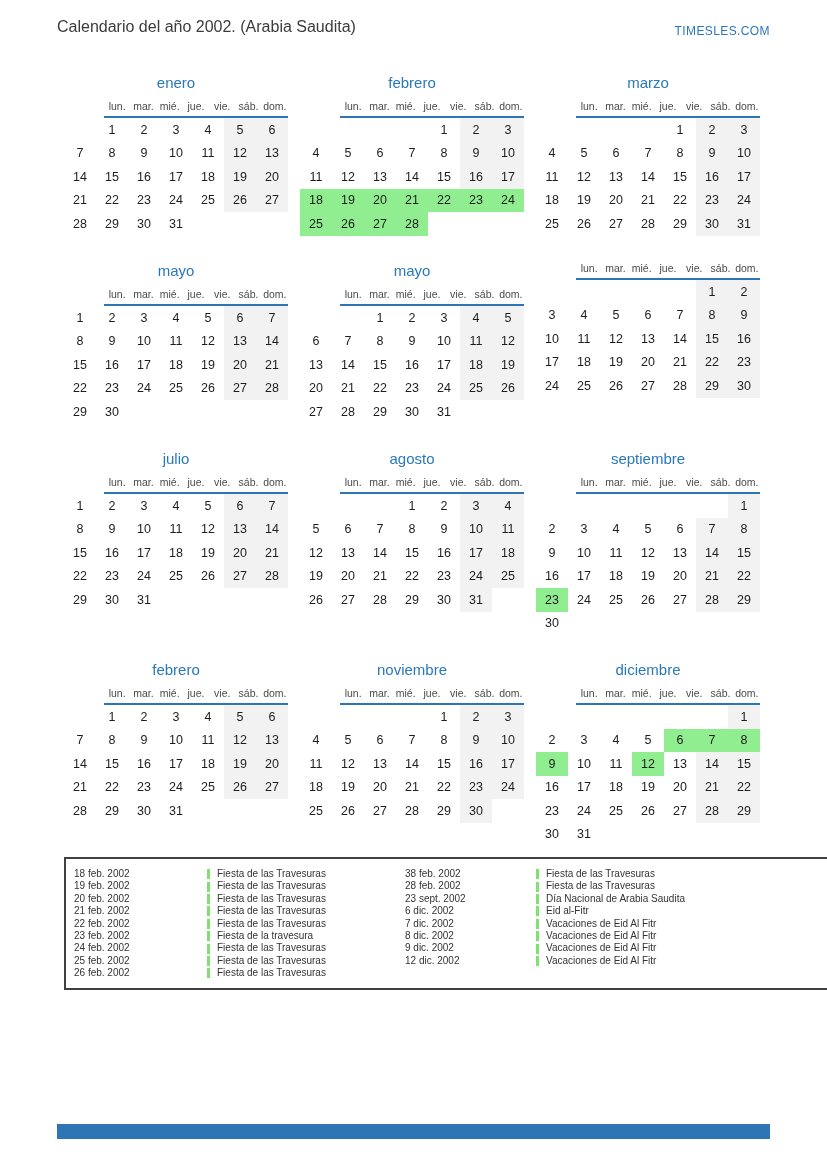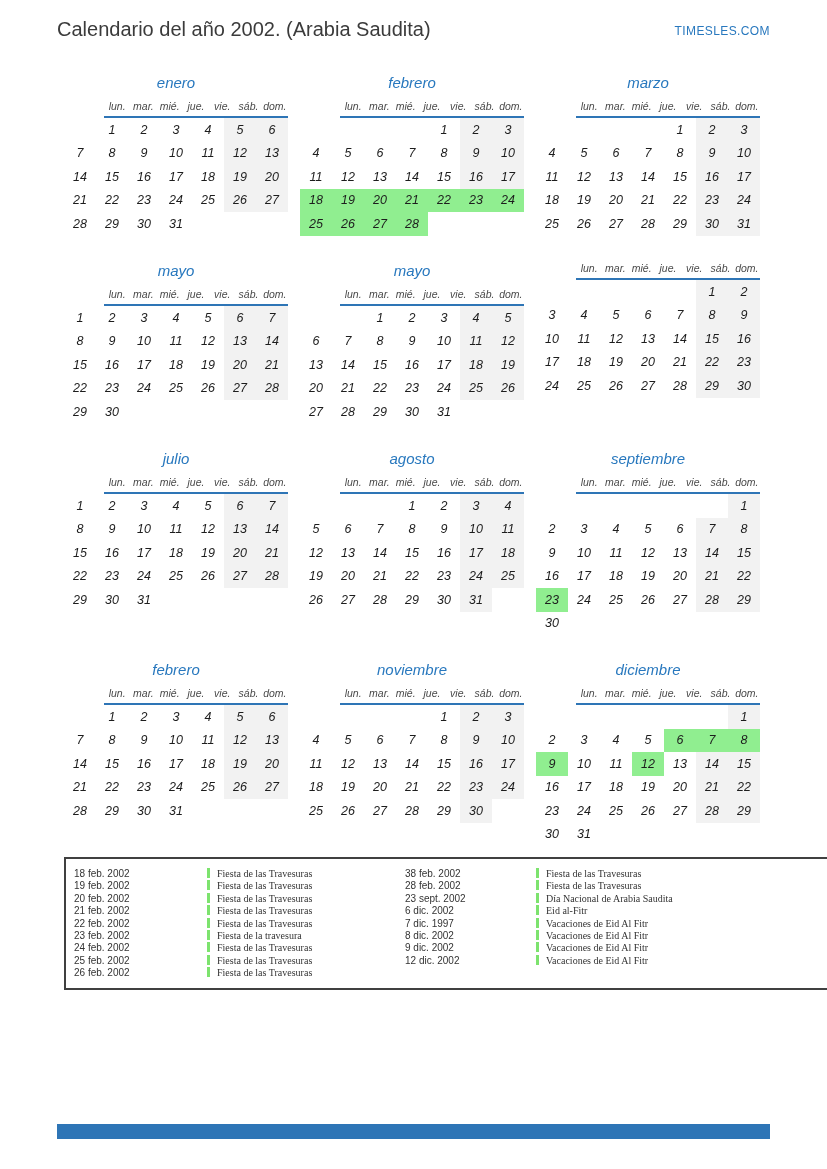--- a/index.html
+++ b/index.html
@@ -2,45 +2,44 @@
 <html><head>
 <meta charset="utf-8">
 <style>
   * { margin:0; padding:0; box-sizing:border-box; }
   html,body { background:#ffffff; }
   body {
     width:827px; height:1169px; position:relative;
     font-family:"Liberation Sans", sans-serif;
     color:#1d1d1d;
   }
-  .page-title { position:absolute; left:57px; top:18px; font-size:20px; color:#3b3b3b; }
+  .page-title { position:absolute; left:57px; top:18px; font-size:16px; color:#3b3b3b; }
   .brand { position:absolute; right:57px; top:24px; font-size:12px; color:#2878be; letter-spacing:.4px; text-decoration:none; }
 
   .months-grid {
     position:absolute; left:64px; top:70px;
     display:grid; grid-template-columns:repeat(3,224px); column-gap:12px;
     grid-template-rows:188px 188px 211px auto;
-    font-style:italic;
   }
   .month { width:224px; }
   .month-name { text-align:center; color:#2878be; font-size:15px; height:26px; padding-top:4px; }
   .week { display:flex; }
   .week.head { border-bottom:2px solid #2e75b6;margin-left:40px; }
   .cell { width:32px; height:23.5px; display:flex; align-items:center; justify-content:center; font-size:12.5px; color:#1d1d1d; }
   .cell.wd { height:20px; font-size:10.5px; color:#4a4a4a; }
   .cell.wkend { background:#f2f2f2; }
   .cell.green { background:#90ee90; }
 
   .legend {
     position:absolute; left:64px; top:857px; width:772px; height:133px;
     border:2px solid #404040; background:#fff; padding:9px 0 0 8px;
   }
   .legend-grid { display:grid; grid-template-columns:133px 198px 131px auto; }
   .lg-date, .lg-name { font-size:10px; color:#333; height:12.4px; line-height:12.4px; white-space:nowrap; }
-  .lg-name { display:flex; align-items:flex-start;font-family:Liberation Serif, serif; }
+  .lg-name { display:flex; align-items:center; }
   .lg-bar { display:inline-block; width:3px; height:10px; background:#7de36e; margin-right:7px; flex:0 0 3px; }
 
   .footer-bar { position:absolute; left:57px; top:1124px; width:713px; height:15px; background:#2e75b6; }
 </style>
 </head>
 <body>
 
 <div class="page-title">Calendario del año 2002. (Arabia Saudita)</div>
 <a class="brand" href="#">TIMESLES.COM</a>
 
@@ -788,21 +787,21 @@
       <div class="lg-date">6 dic. 2002</div>
       <div class="lg-name">
         <span class="lg-bar"></span>
         <span>Eid al-Fitr</span>
       </div>
       <div class="lg-date">22 feb. 2002</div>
       <div class="lg-name">
         <span class="lg-bar"></span>
         <span>Fiesta de las Travesuras</span>
       </div>
-      <div class="lg-date">7 dic. 1997</div>
+      <div class="lg-date">7 dic. 2002</div>
       <div class="lg-name">
         <span class="lg-bar"></span>
         <span>Vacaciones de Eid Al Fitr</span>
       </div>
       <div class="lg-date">23 feb. 2002</div>
       <div class="lg-name">
         <span class="lg-bar"></span>
         <span>Fiesta de la travesura</span>
       </div>
       <div class="lg-date">8 dic. 2002</div>

